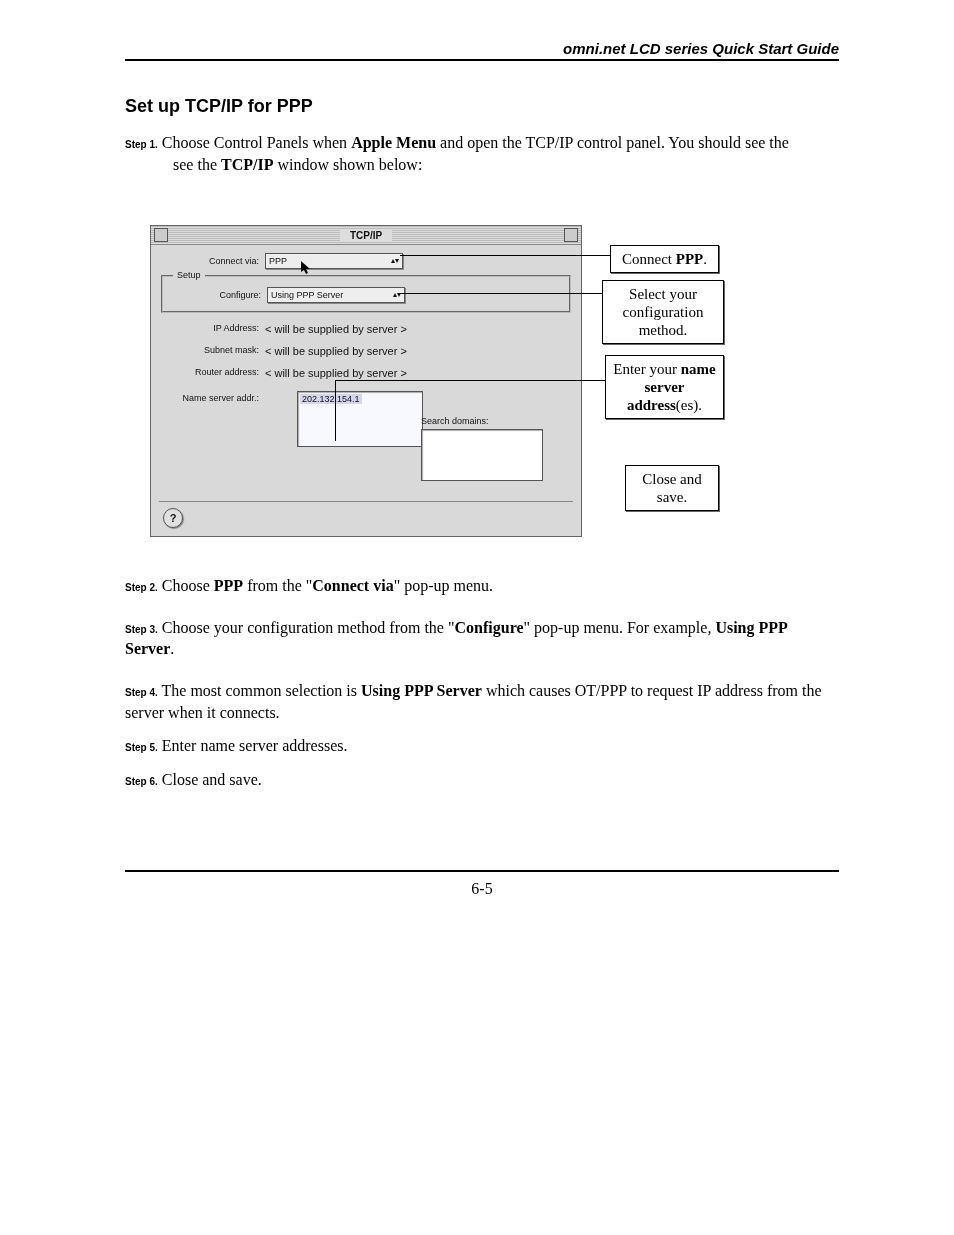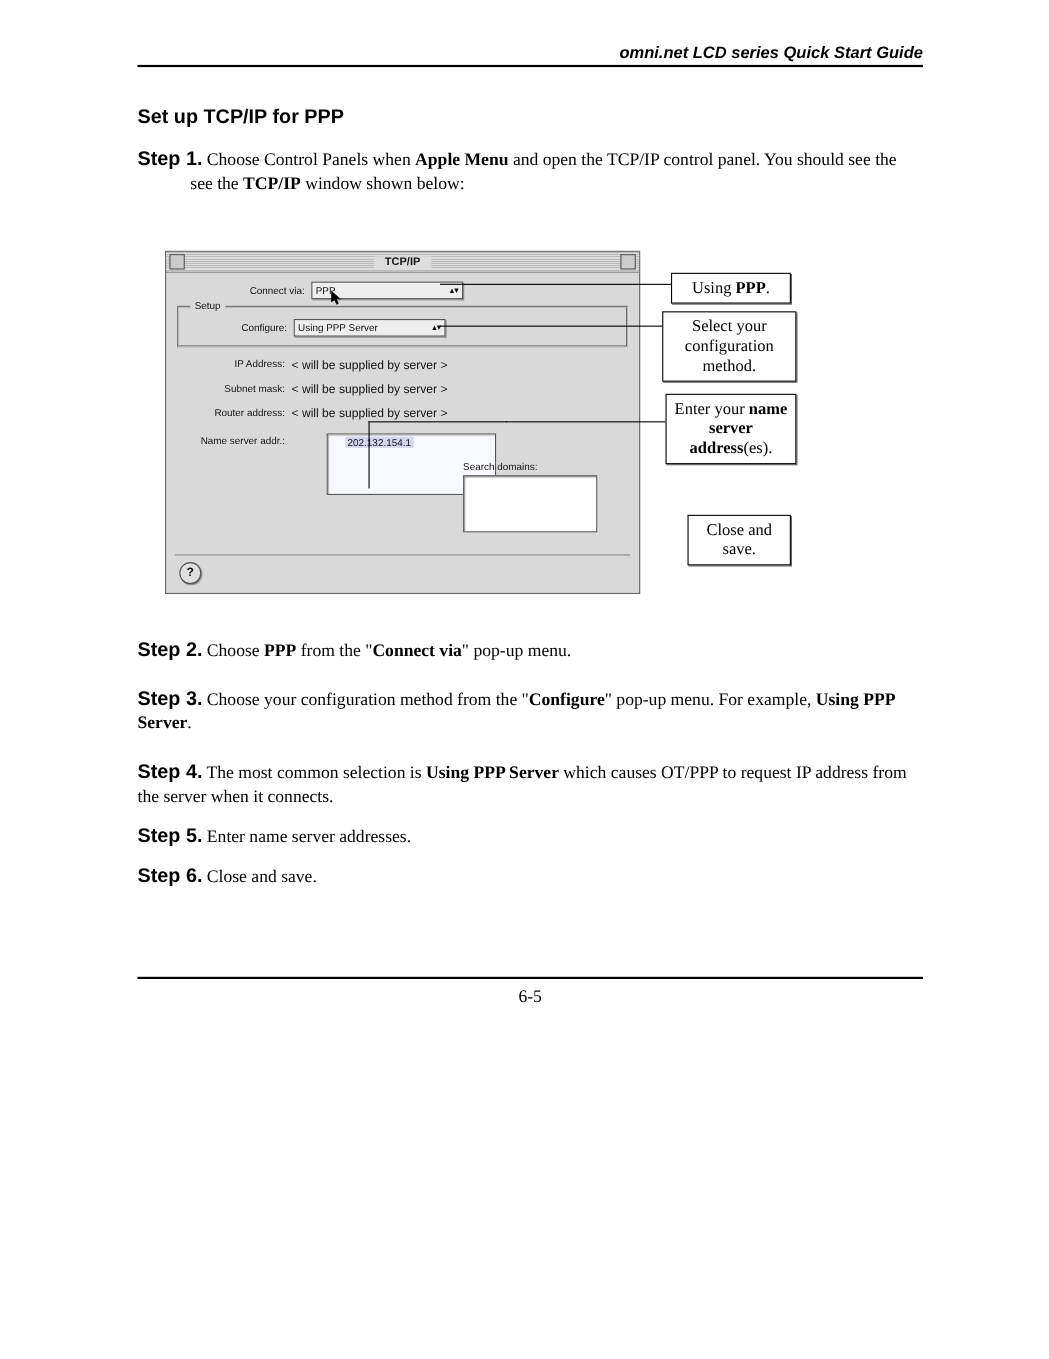--- a/index.html
+++ b/index.html
@@ -32,21 +32,21 @@
     margin-bottom: 15px;
   }
   .step {
     margin-bottom: 12px;
     line-height: 1.35;
     font-size: 16px;
   }
   .step .label {
     font-family: Arial, Helvetica, sans-serif;
     font-weight: bold;
-    font-size: 18px;
+    font-size: 10px;
   }
   .indent {
     margin-left: 48px;
   }
   .figure-wrap {
     margin: 50px 0 30px 25px;
     position: relative;
     width: 590px;
     height: 320px;
   }
@@ -150,21 +150,21 @@
     width: 108px;
     text-align: right;
     padding-right: 6px;
     padding-top: 2px;
   }
   .textbox {
     border: 1px solid #555;
     background: #f8f8ff;
     width: 120px;
     height: 50px;
-    padding: 2px 16px;
+    padding: 2px 2px;
     font-size: 9px;
     box-shadow: inset 1px 1px 1px #aaa;
   }
   .highlight-input {
     background: #d5d5ef;
     display: inline-block;
     padding: 0 2px;
   }
   .search-label {
     position: absolute;
@@ -247,21 +247,21 @@
   </div>
 
   <div class="figure-wrap">
     <div class="mac-window">
       <div class="titlebar">
         <div class="tb-box tb-left"></div>
         <div class="tb-title">TCP/IP</div>
         <div class="tb-box tb-right"></div>
       </div>
 
-      <div class="form-row" style="margin-top:8px;padding-left:18px;">
+      <div class="form-row" style="margin-top:8px;">
         <div class="lbl">Connect via:</div>
         <div class="dropdown">
           <span>PPP</span>
           <span class="dd-arrows">▴▾</span>
         </div>
       </div>
 
       <div class="cursor" style="left:150px; top:35px;">
         <svg width="12" height="14">
             <polygon points="0,0 0,11 3,9 5,13 7,12 5,8 9,8" fill="#000"></polygon>
@@ -300,21 +300,21 @@
         <div class="textbox">
           <span class="highlight-input">202.132.154.1</span>
         </div>
       </div>
 
       <div class="bottom-hr"></div>
       <div class="help-btn">?</div>
     </div>
 
     <div class="callout" style="left:460px; top:20px; width:95px;">
-      <span>Using </span><b>PPP</b><span>.</span>
+      <span>Connect </span><b>PPP</b><span>.</span>
     </div>
     <div class="arrow-line" style="left:250px; top:30px; width:210px;"></div>
 
     <div class="callout" style="left:452px; top:55px; width:108px;">Select your configuration method.</div>
     <div class="arrow-line" style="left:250px; top:68px; width:202px;"></div>
 
     <div class="callout" style="left:455px; top:130px; width:105px;">
       <span>Enter your </span><b>name server address</b><span>(es).</span>
     </div>
     <div class="arrow-line" style="left:310px; top:155px; width:145px;"></div>

